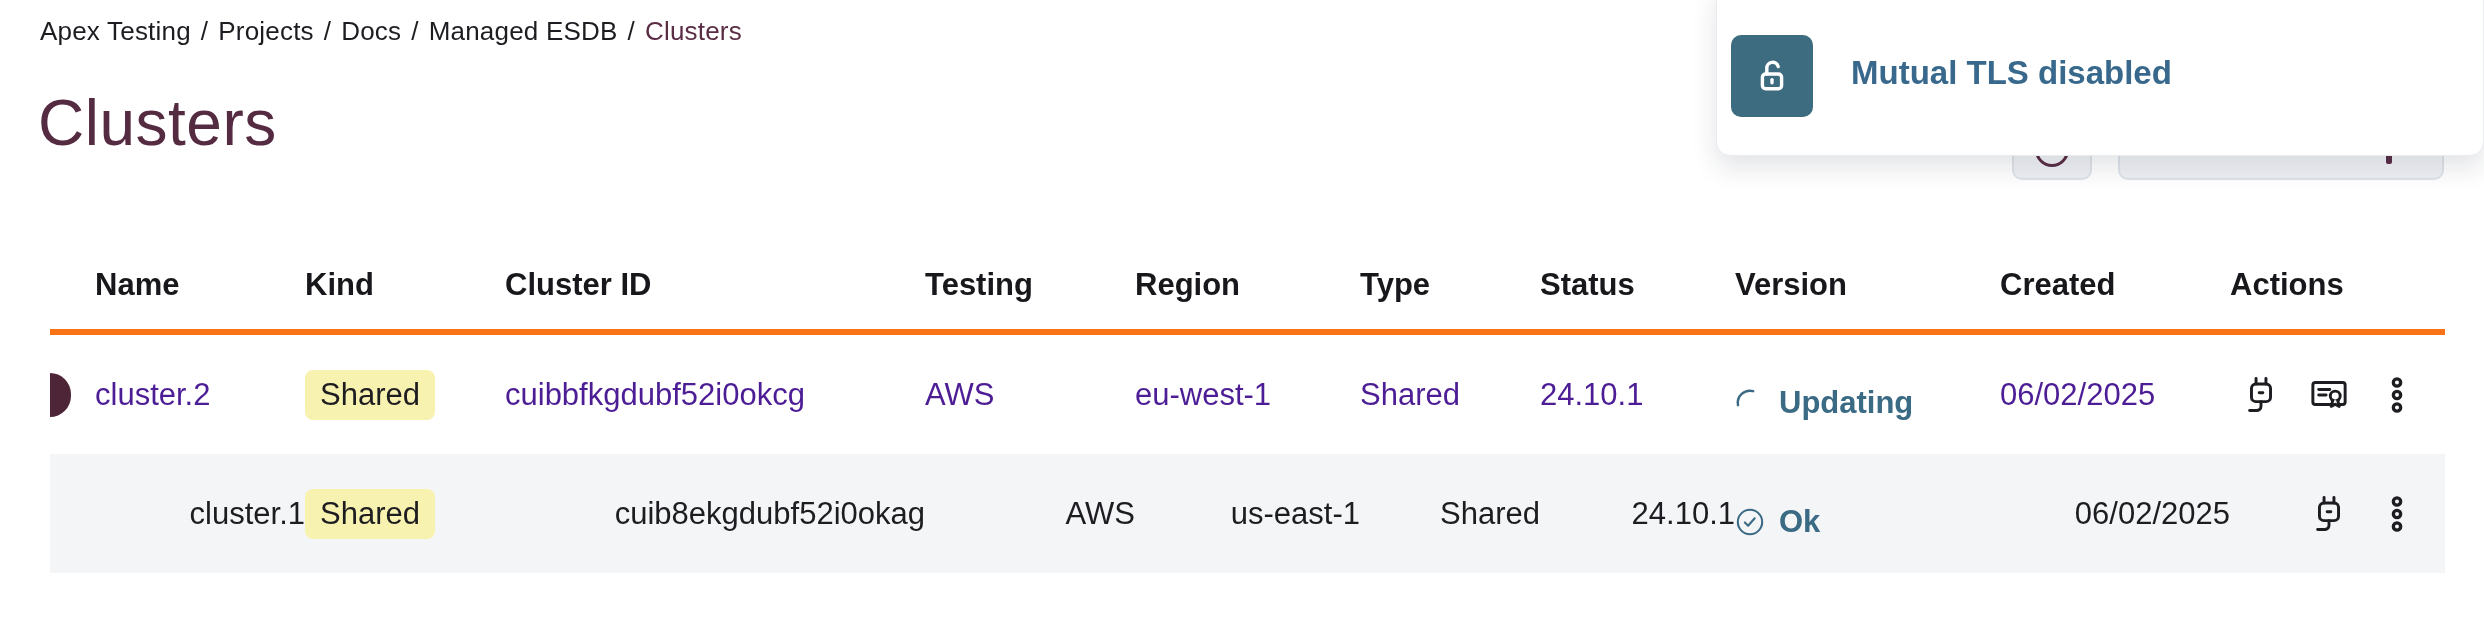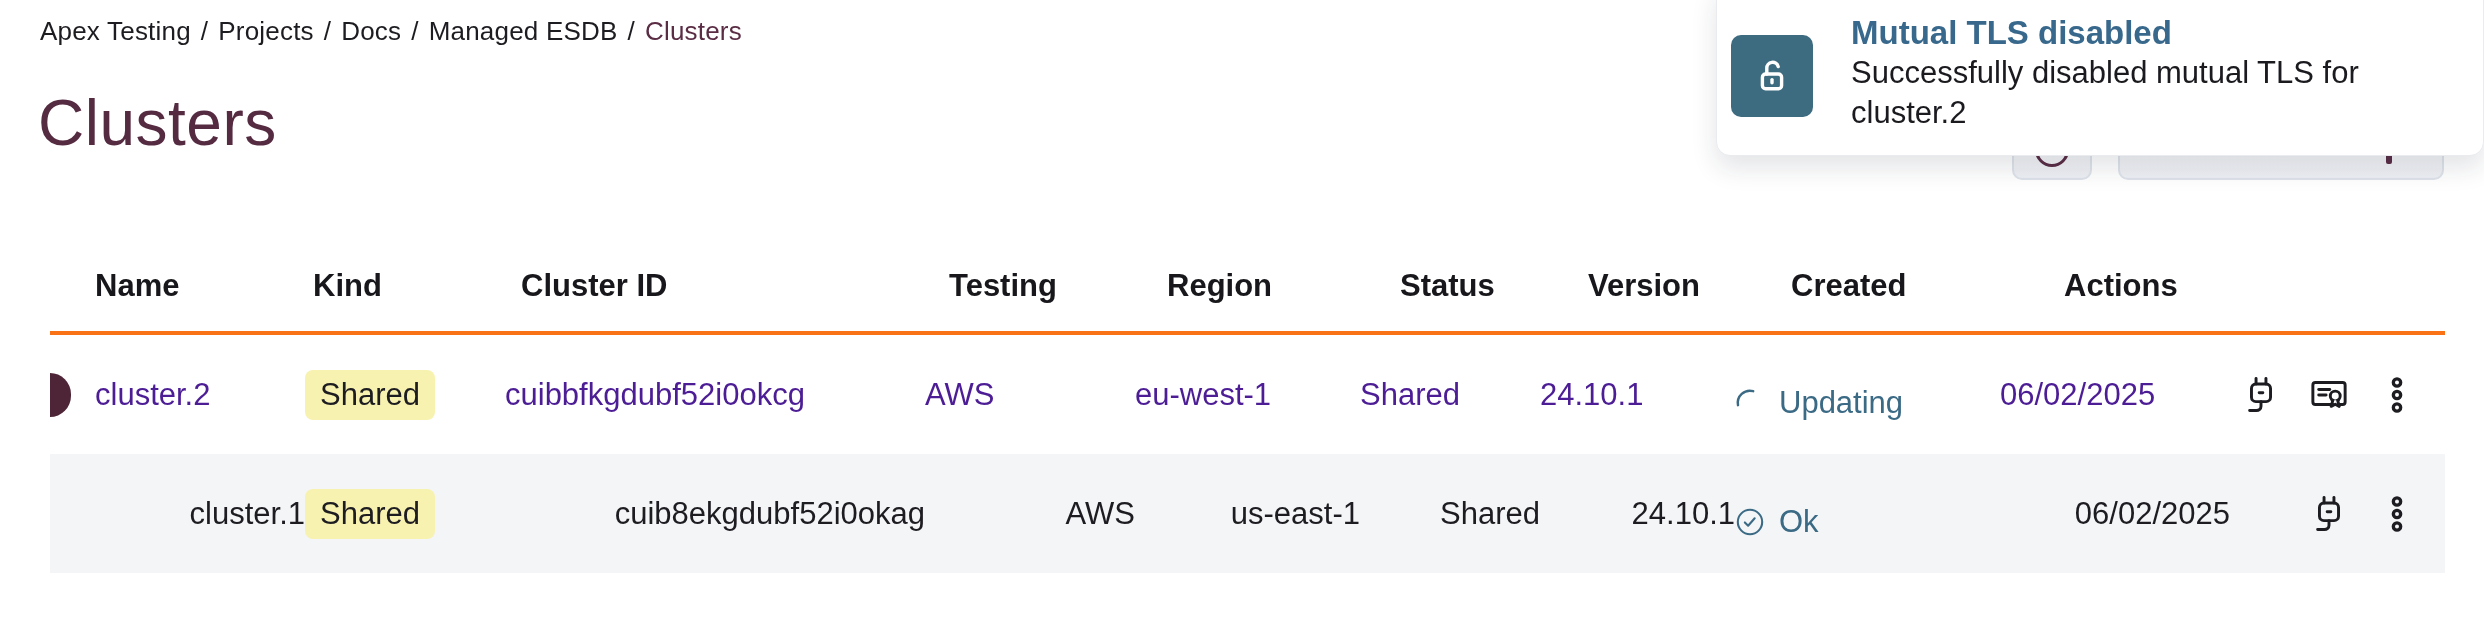--- a/index.html
+++ b/index.html
@@ -32,30 +32,30 @@
   .toast-icon-box { width:82px; height:82px; margin-left:14px; flex:0 0 auto; background:#3d6b80; border-radius:10px;
                     display:flex; align-items:center; justify-content:center; margin-top:14px; }
   .toast-text { margin-left:38px; margin-top:7px; width:600px; }
   .toast-title { font-size:33px; font-weight:700; color:#38698c; line-height:40px; }
   .toast-body { font-size:31px; color:#1b1a1f; line-height:40px; width:590px; }
 
   
   .table { position:absolute; left:50px; top:240px; width:2395px; }
   .t-row { display:grid; grid-template-columns:210px 200px 420px 210px 225px 180px 195px 265px 230px 215px;
            padding-left:45px; align-items:center; }
-  .t-head { height:95px; border-bottom:4px solid #f97316;gap:8px; }
+  .t-head { height:95px; border-bottom:6px solid #f97316; }
   .t-head .hcell { font-size:31px; font-weight:700; color:#18171b; }
   .t-body-row { height:119px; position:relative; font-size:31px; }
   .row-alt { background:#f4f5f7; }
   .row-selected .cell { color:#4c1d95; }
   .row-plain .cell { color:#1d1c21;text-align:right; }
   .sel-indicator { position:absolute; left:0; top:50%; transform:translateY(-50%); width:21px; height:44px;
                    background:#4e2537; border-radius:0 22px 22px 0; }
   .badge { display:inline-block; background:#f8f2b0; color:#1d1c21; border-radius:8px; padding:7px 15px; font-size:31px; }
-  .status { display:flex; align-items:center; gap:14px; color:#3b6a85; font-weight:400;margin-top:16px; }
+  .status { display:flex; align-items:center; gap:14px; color:#3b6a85; font-weight:700;margin-top:16px; }
   .actions { display:flex; justify-content:flex-end; align-items:center; gap:22px; padding-right:25px; }
   .icon-btn { width:46px; height:46px; display:flex; align-items:center; justify-content:center; cursor:pointer; background:none; border:none; }
   .icon-btn svg { display:block; }
 </style>
 </head>
 <body>
 
 <div class="page">
 
   <nav class="breadcrumb">
@@ -74,32 +74,32 @@
   <div class="toast">
     <div class="toast-icon-box">
       <svg width="48" height="48" viewBox="0 0 24 24" fill="none" stroke="#ffffff" stroke-width="1.7" stroke-linecap="round" stroke-linejoin="round">
         <rect x="7.2" y="11" width="9.6" height="7.4" rx="1.6"></rect>
         <line x1="12" y1="13.8" x2="12" y2="15.4"></line>
         <path d="M9.4 11 V8.1 a2.9 2.9 0 0 1 5.7 -0.8"></path>
       </svg>
     </div>
     <div class="toast-text">
       <div class="toast-title">Mutual TLS disabled</div>
-      <div class="toast-body">Successfully disabled mutual TLS for cluster.2</div>
     </div>
   </div>
 
   <div class="table">
 
     <div class="t-row t-head">
       <div class="hcell">Name</div>
       <div class="hcell">Kind</div>
       <div class="hcell">Cluster ID</div>
       <div class="hcell">Testing</div>
       <div class="hcell">Region</div>
+      <div class="hcell">Type</div>
       <div class="hcell">Status</div>
       <div class="hcell">Version</div>
       <div class="hcell">Created</div>
       <div class="hcell">Actions</div>
     </div>
 
     <div class="t-row t-body-row row-selected">
       <span class="sel-indicator"></span>
       <div class="cell">cluster.2</div>
       <div><span class="badge">Shared</span></div>

